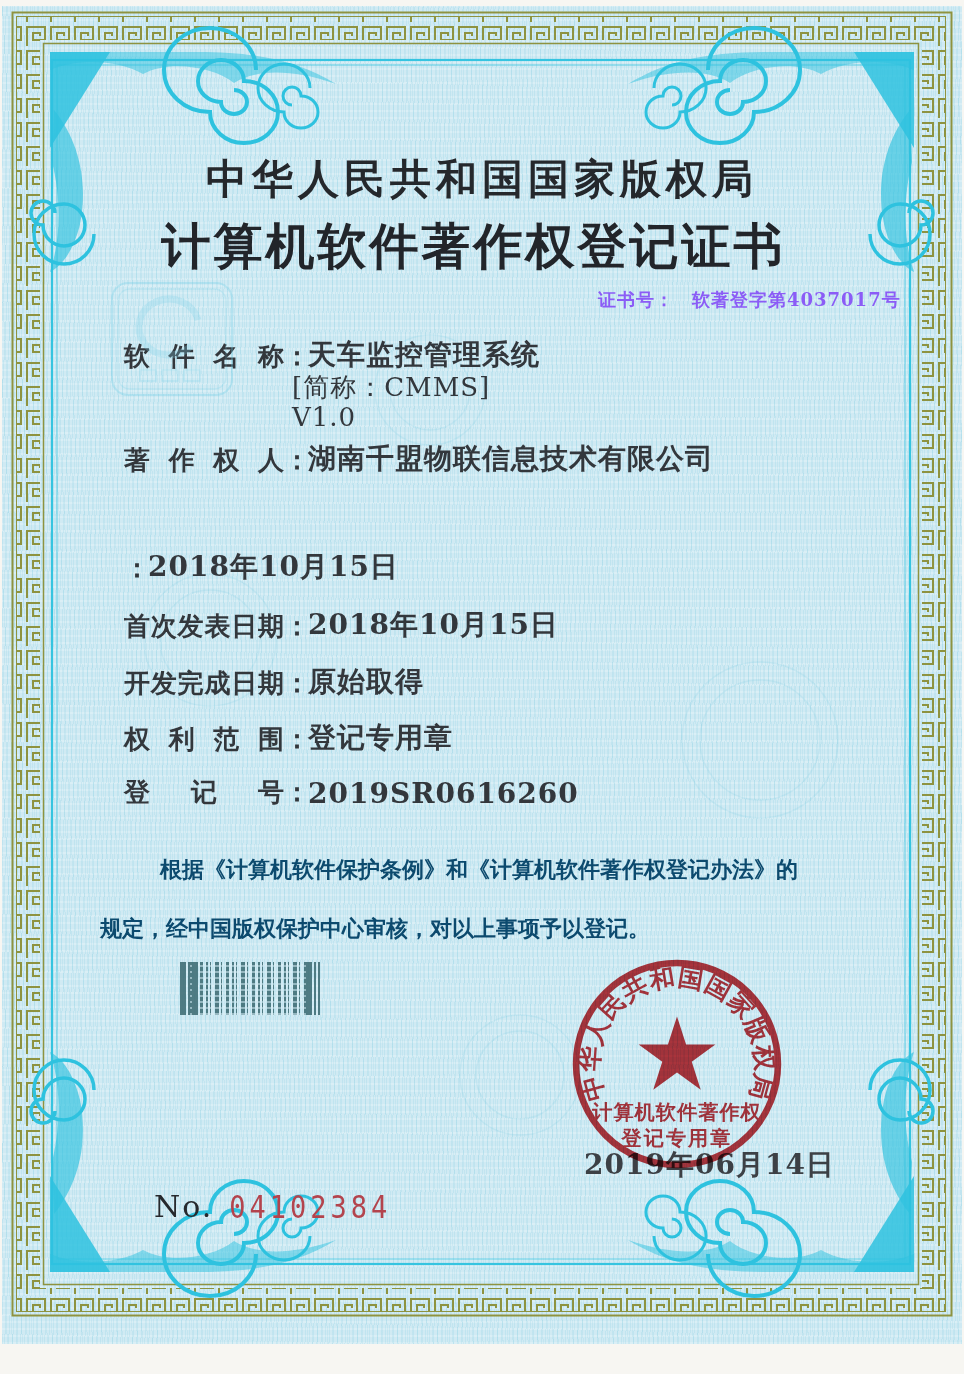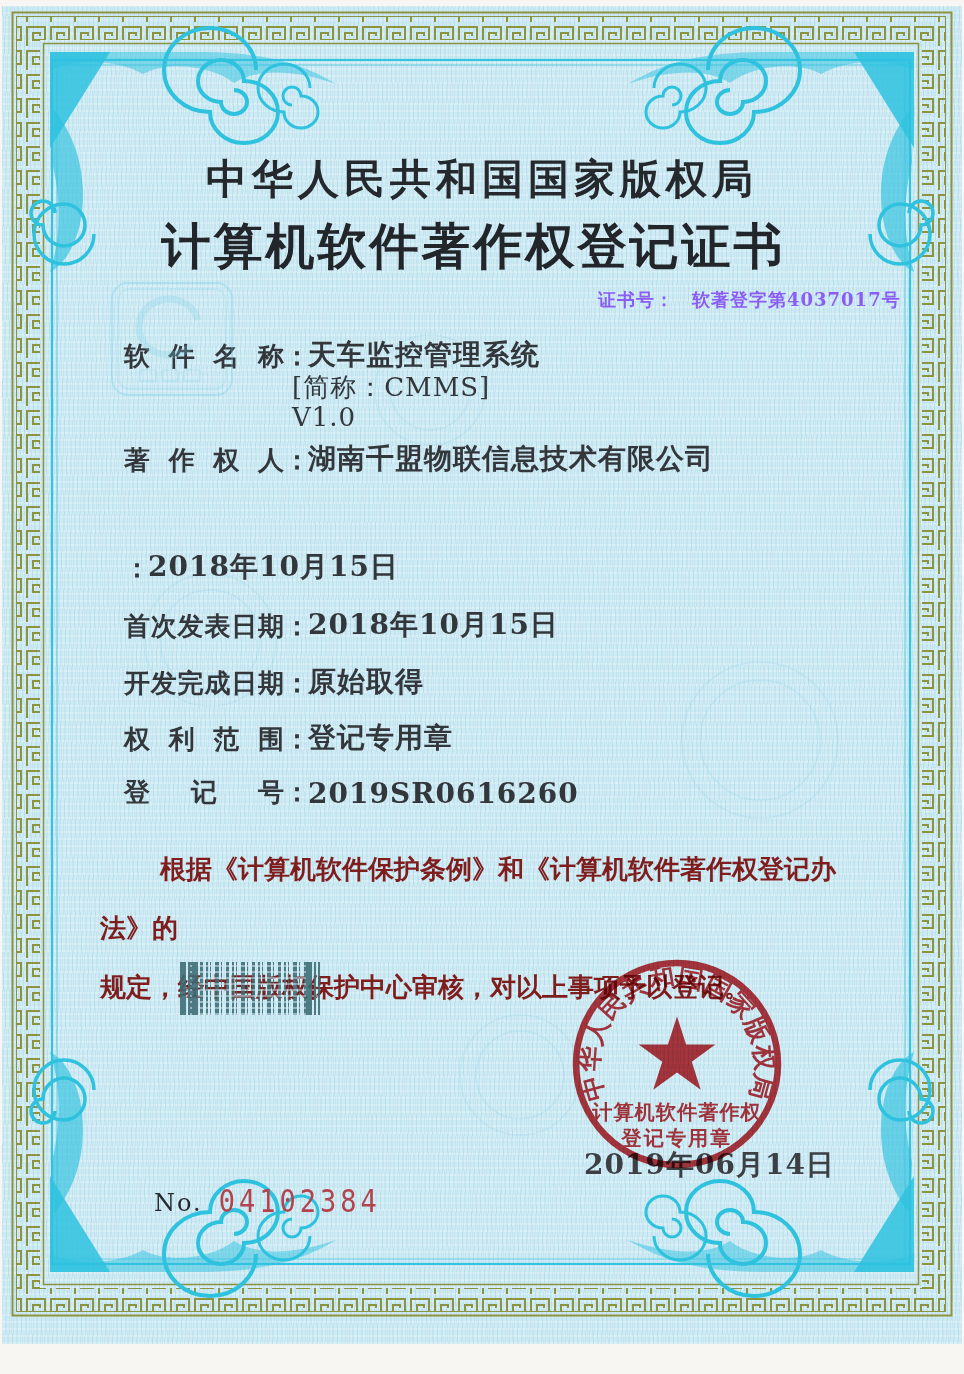--- a/index.html
+++ b/index.html
@@ -36,22 +36,22 @@
   .field-row{left:96px;display:flex;align-items:flex-end;color:#33373c;padding-left:28px;}
   .f-label{
     display:inline-block;width:160px;font-size:26px;font-weight:600;
     text-align:justify;text-align-last:justify;letter-spacing:0;
   }
   .f-colon{display:inline-block;width:24px;font-size:26px;font-weight:600;}
   .f-value{font-size:28px;font-weight:600;letter-spacing:1px;white-space:nowrap;}
   .v-line{left:292px;font-size:26px;font-weight:400;color:#33373c;letter-spacing:1px;white-space:nowrap;}
 
   .statement{
-    left:100px;top:840px;width:772px;color:#7f1d1d;
-    font-size:26px;font-weight:600;line-height:59px;
+    left:100px;top:840px;width:772px;color:#0c4a6e;
+    font-size:22px;font-weight:600;line-height:59px;
   }
   .statement .l1{text-indent:60px;}
 
   .barcode{
     left:180px;top:962px;width:140px;height:53px;opacity:0.88;
     background-image:
       repeating-linear-gradient(0deg, rgba(208,234,243,0.55) 0 2px, rgba(208,234,243,0) 2px 6px),
       repeating-linear-gradient(90deg,
         #3d6c74 0 2px, rgba(0,0,0,0) 2px 4px,
         #3d6c74 4px 5px, rgba(0,0,0,0) 5px 9px,
@@ -62,21 +62,21 @@
   .barcode .guard{position:absolute;top:0;bottom:0;width:18px;
     background-image:repeating-linear-gradient(90deg,#3d6c74 0 6px, rgba(0,0,0,0) 6px 8px, #3d6c74 8px 10px, rgba(0,0,0,0) 10px 12px, #3d6c74 12px 18px);}
   .barcode .guard.left{left:0;}
   .barcode .guard.right{right:0;width:14px;}
 
   .issue-date{
     left:584px;top:1146px;font-size:28px;font-weight:700;color:#3c4045;letter-spacing:1px;z-index:2;
   }
   .seal{left:571px;top:958px;z-index:3;mix-blend-mode:multiply;opacity:0.93;}
   .serial{left:154px;top:1150px;z-index:2;display:flex;align-items:baseline;}
-  .serial .no-label{font-size:24px;color:#26292d;letter-spacing:2px;margin-top:39px;}
+  .serial .no-label{font-size:30px;color:#26292d;letter-spacing:2px;margin-top:39px;}
   .serial .no-value{font-family:"DejaVu Sans Mono", monospace;font-size:27px;color:#b3444d;letter-spacing:4px;margin-left:16px;transform:scaleY(1.15);}
   .watermark{left:106px;top:278px;opacity:0.55;z-index:1;}
 </style>
 </head>
 <body>
 
 <div class="paper"></div>
 
 <svg class="frame-svg" width="964" height="1374" viewBox="0 0 964 1374">
   <defs>

